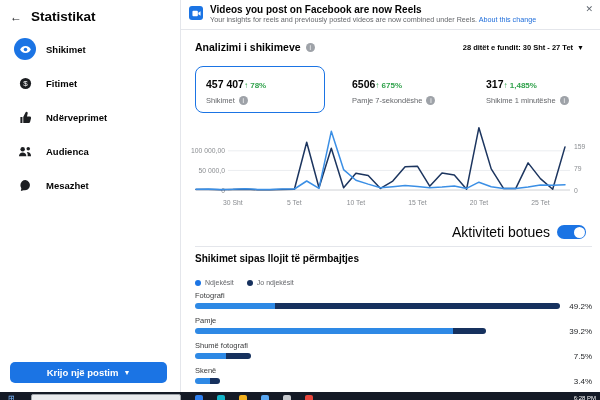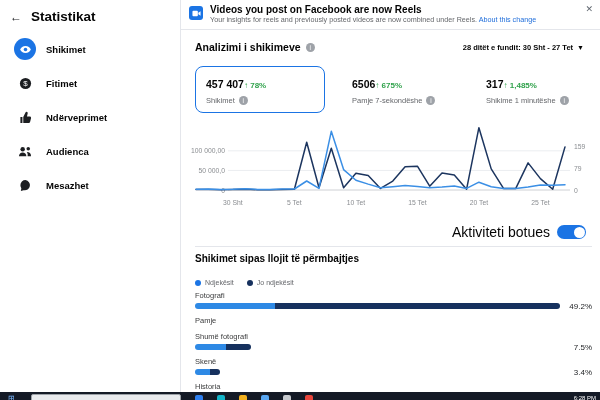--- a/index.html
+++ b/index.html
@@ -122,20 +122,24 @@
         </div>
         <div class="sb-item">
           <span class="sb-icon">
             <svg width="13" height="13" viewBox="0 0 14 14">
               <path fill="#1c1e21" d="M7 1.2A5.5 5.5 0 0 0 1.5 6.7c0 1.2.4 2.3 1 3.2L2 13l3-1a5.5 5.5 0 1 0 2-10.8z"></path>
             </svg>
           </span>
           <span class="sb-label">Mesazhet</span>
         </div>
       </nav>
+    <button class="create-post">
+      <span>Krijo një postim</span>
+      <span class="caret">▼</span>
+    </button>
   </aside>
 
   <div class="banner">
     <div class="banner-icon">
       <svg width="9" height="9" viewBox="0 0 10 10">
           <rect x="0.5" y="2" width="6" height="6" rx="1" fill="#fff"></rect>
           <path d="M7 4.2 9.5 2.6v4.8L7 5.8z" fill="#fff"></path>
         </svg>
     </div>
     <div>
@@ -227,20 +231,27 @@
         <div class="bar-line">
           <div class="bar-track" style="width: 365px;">
             <div class="seg" style="width: 22%; background: rgb(46, 137, 229);"></div>
             <div class="seg" style="width: 78%; background: rgb(22, 49, 94);"></div>
           </div>
           <div class="bar-val">49.2%</div>
         </div>
       </div>
       <div class="bar-row">
         <div class="bar-label">Pamje</div>
+        <div class="bar-line">
+          <div class="bar-track" style="width: 291px;">
+            <div class="seg" style="width: 88.5%; background: rgb(46, 137, 229);"></div>
+            <div class="seg" style="width: 11.5%; background: rgb(22, 49, 94);"></div>
+          </div>
+          <div class="bar-val">39.2%</div>
+        </div>
       </div>
       <div class="bar-row">
         <div class="bar-label">Shumë fotografi</div>
         <div class="bar-line">
           <div class="bar-track" style="width: 56px;">
             <div class="seg" style="width: 56%; background: rgb(46, 137, 229);"></div>
             <div class="seg" style="width: 44%; background: rgb(22, 49, 94);"></div>
           </div>
           <div class="bar-val">7.5%</div>
         </div>

